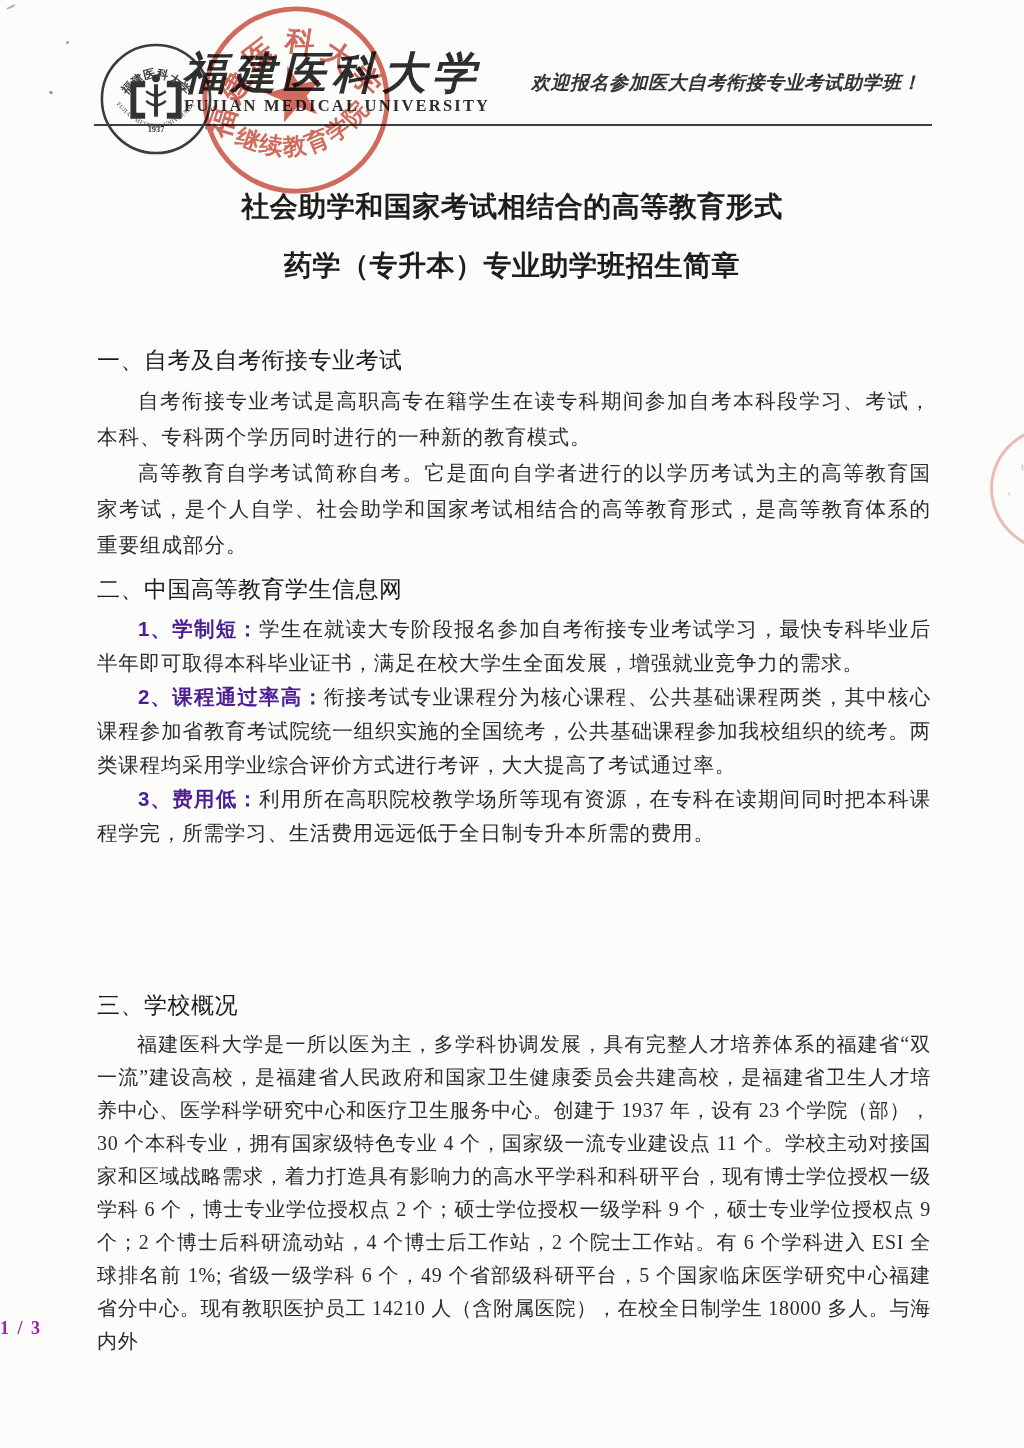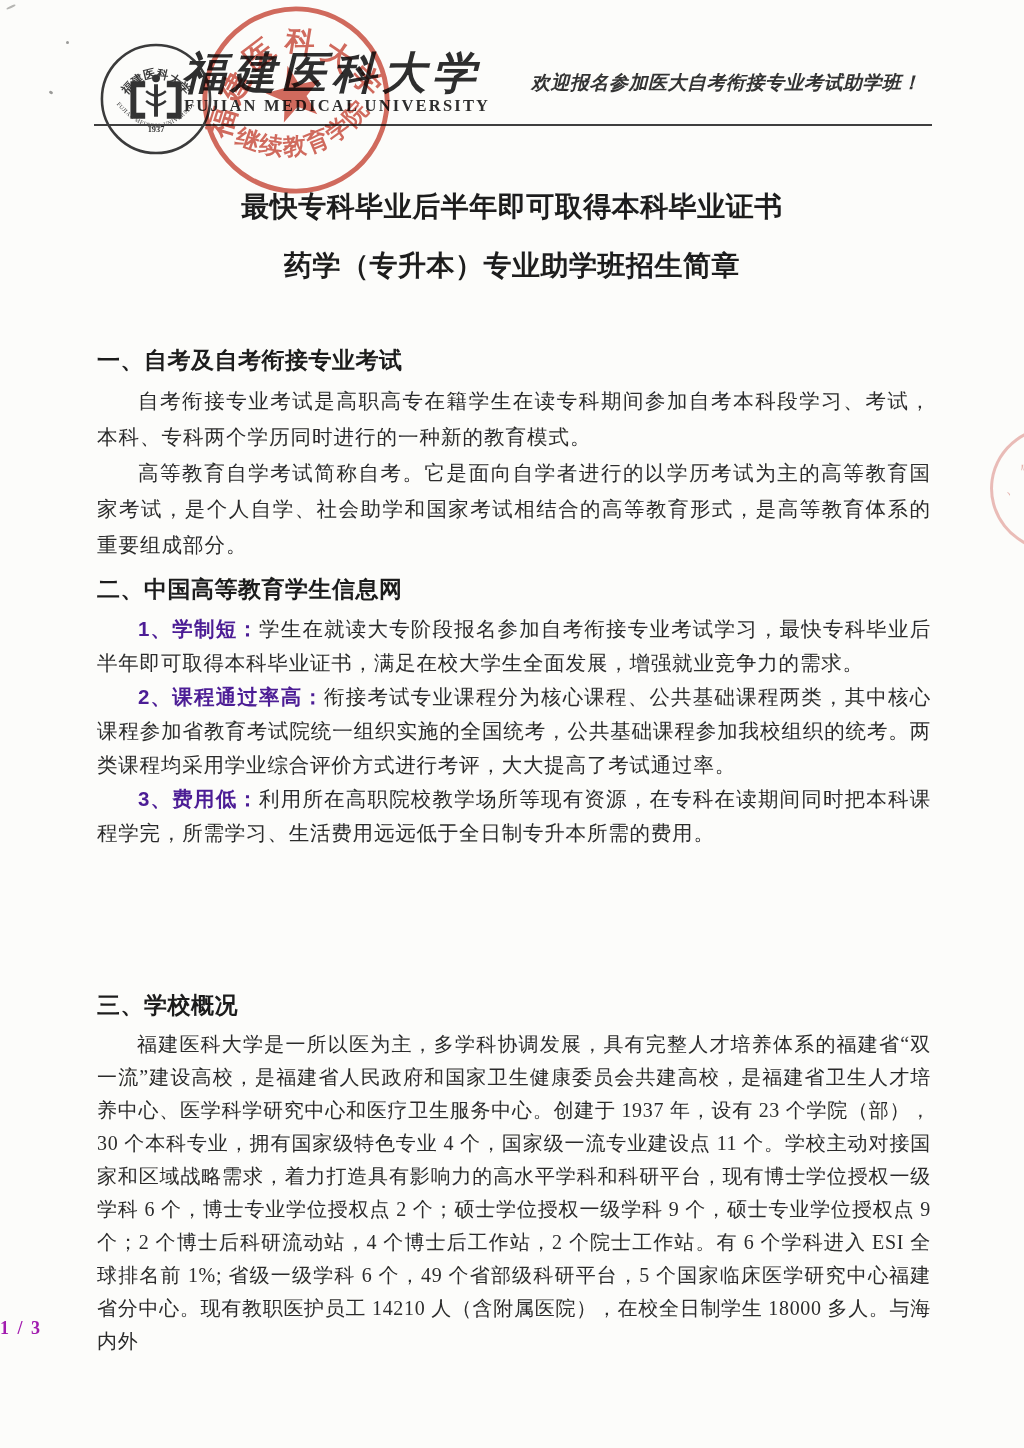--- a/index.html
+++ b/index.html
@@ -101,21 +101,21 @@
   .doc-title-1 { font-size: 28px; letter-spacing: 0.5px; }
   .doc-title-2 { font-size: 28px; letter-spacing: 0.5px; margin-top: 21px; }
   
   .sect {
     position: absolute;
     left: 97px;
     width: 834px;
   }
   .sect h2 {
     font-family: "Liberation Sans", "DejaVu Sans", sans-serif;
-    font-weight: 700;
+    font-weight: 400;
     font-size: 23px;
     line-height: 30px;
     color: #1c1c1c;
     letter-spacing: 0.5px;
     margin: 0 0 8px 0;
   }
   .sect p {
     margin: 0;
     text-indent: 2em;
     text-align: justify;
@@ -191,21 +191,21 @@
       </text>
       <path d="M100,64 L107.1,85.3 L128.5,85.7 L111.4,98.7 L117.6,119.3 L100,107 L82.4,119.3 L88.6,98.7 L71.5,85.7 L92.9,85.3 Z" fill="#c94a3c"></path>
       <path id="stampBotArc" d="M 26,125 Q 100,184 174,125" fill="none"></path>
       <text font-size="24" font-weight="700" letter-spacing="2" text-anchor="middle" fill="#c94a3c">
         <textPath href="#stampBotArc" startOffset="50%">继续教育学院</textPath>
       </text>
     </svg>
   </div>
 
   <div class="title-block">
-    <div class="doc-title-1">最快专科毕业后半年即可取得本科毕业证书</div>
+    <div class="doc-title-1">社会助学和国家考试相结合的高等教育形式</div>
     <div class="doc-title-2">药学（专升本）专业助学班招生简章</div>
   </div>
 
   <div class="sect" id="sect1">
     <h2>一、自考及自考衔接专业考试</h2>
     <p>自考衔接专业考试是高职高专在籍学生在读专科期间参加自考本科段学习、考试，　本科、专科两个学历同时进行的一种新的教育模式。</p>
     <p>高等教育自学考试简称自考。它是面向自学者进行的以学历考试为主的高等教育国家考试，是个人自学、社会助学和国家考试相结合的高等教育形式，是高等教育体系的重要组成部分。</p>
   </div>
 
   <div class="sect" id="sect2">

